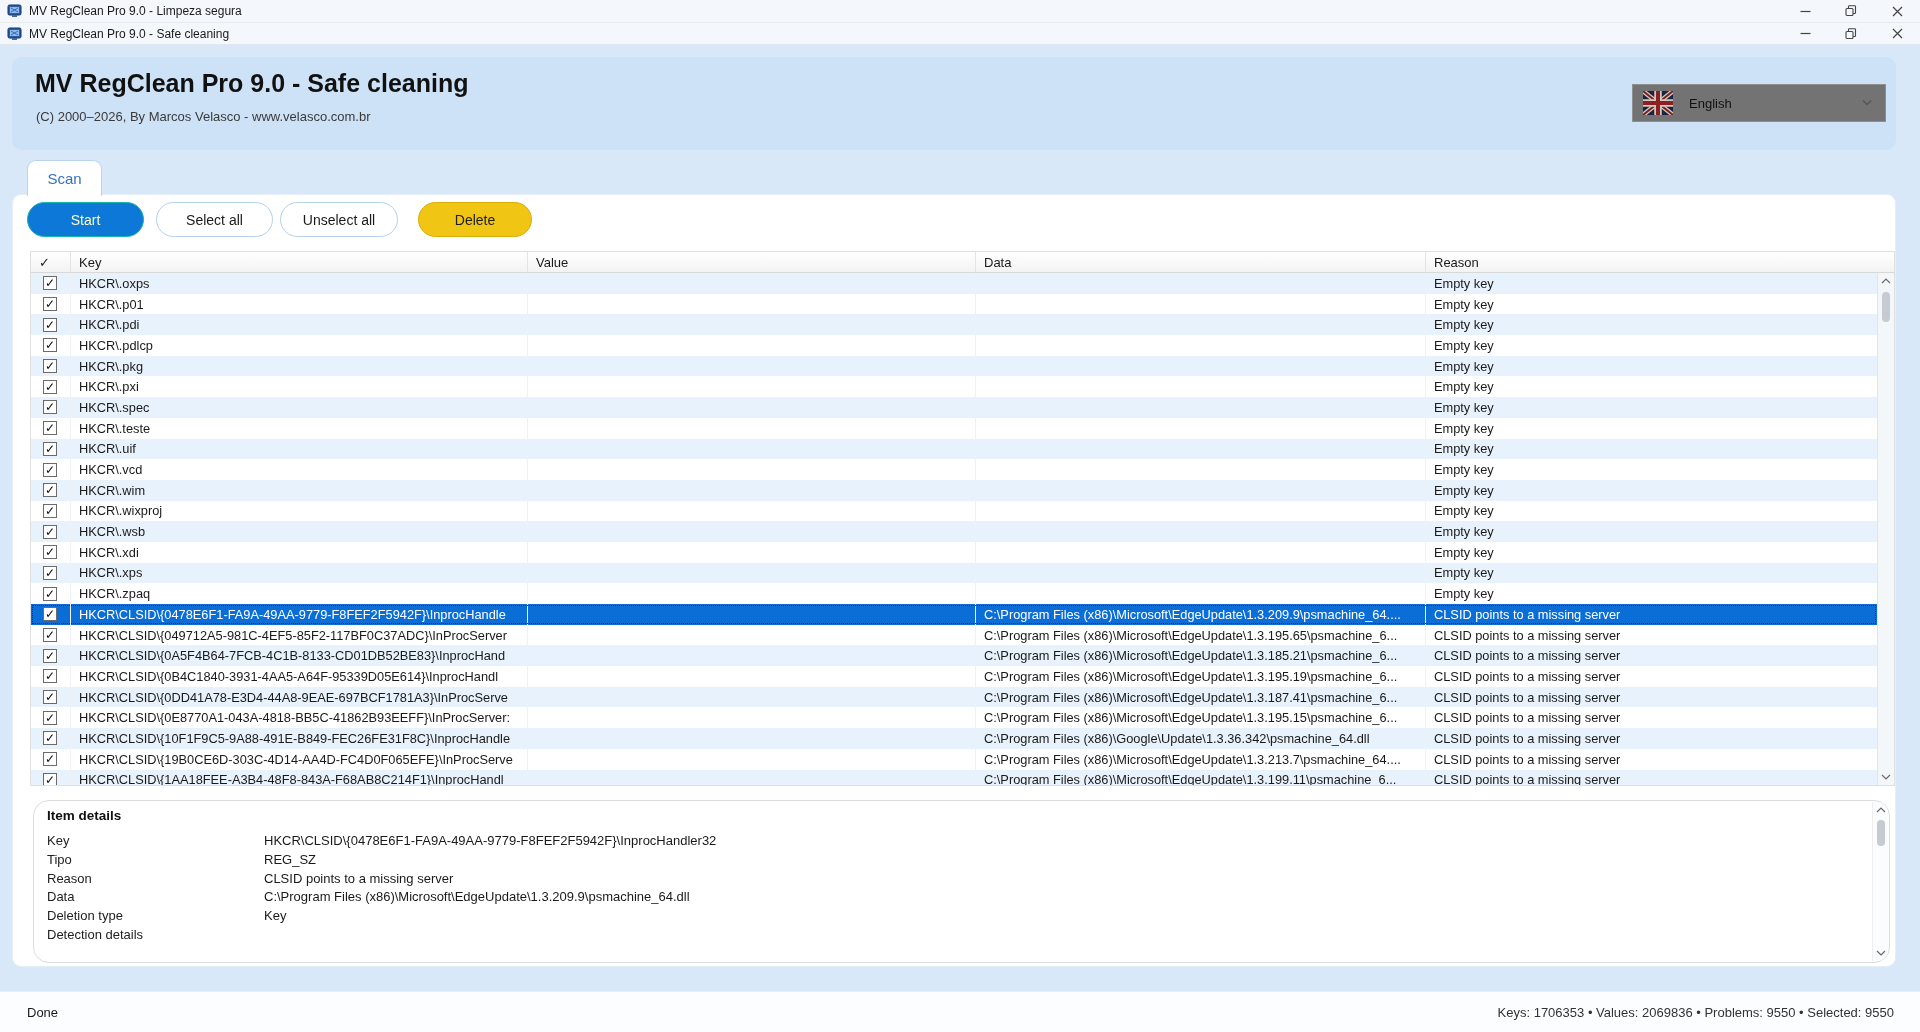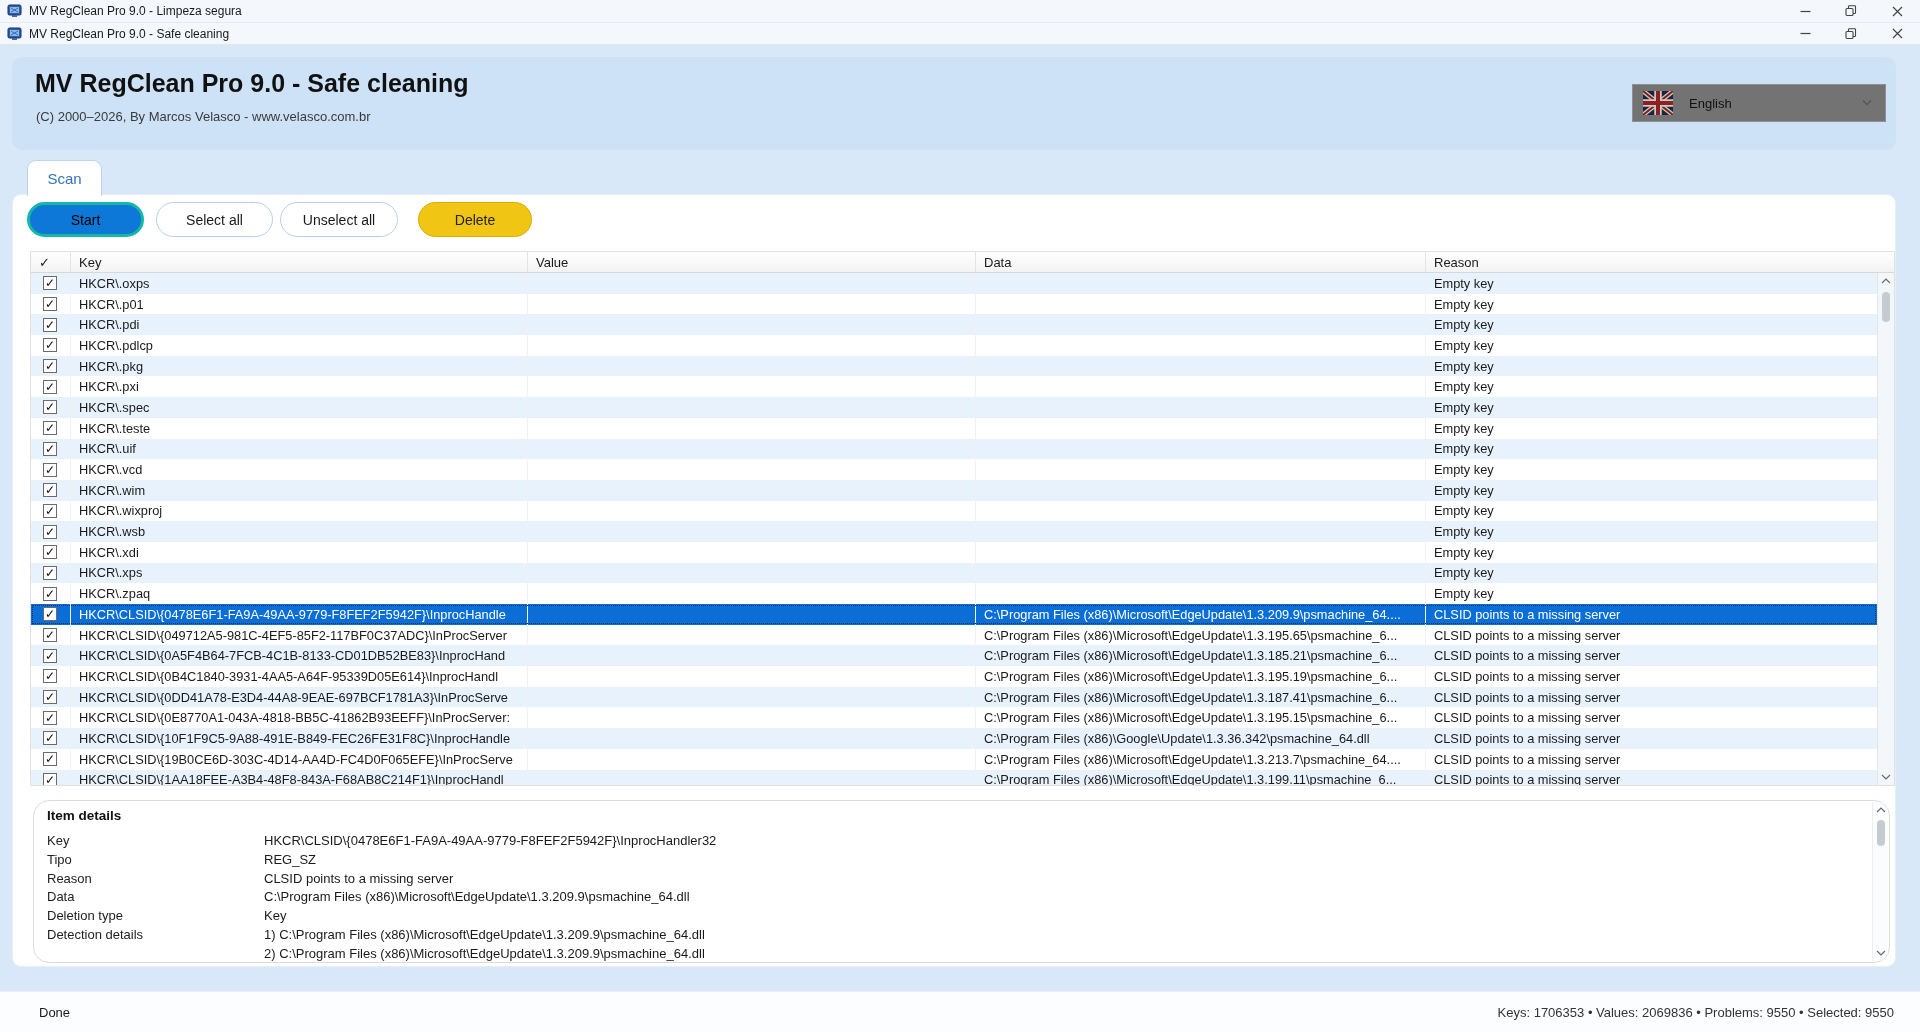--- a/index.html
+++ b/index.html
@@ -44,21 +44,21 @@
   .panel {
     position: absolute; left: 12px; top: 194px; width: 1884px; height: 773px; z-index: 1;
     background: #ffffff; border-radius: 9px; border: 1px solid #e6eef7;
   }
   
   .btn {
     position: absolute; top: 202px; height: 35px; z-index: 3;
     border-radius: 18px; font-size: 14px; display: flex; align-items: center; justify-content: center;
     font-family: "Liberation Sans", sans-serif; cursor: default;
   }
-  .btn-start  { left: 27px;  width: 117px; background: #0d78d7; color: #000000; border: 3px solid #14b8a6; }
+  .btn-start  { left: 27px;  width: 117px; background: #0d78d7; color: #fef9c3; border: 1px solid #14b8a6; }
   .btn-white  { background: #fff; color: #1a1a1a; border: 1px solid #b5d0ec; }
   .btn-select   { left: 156px; width: 117px; }
   .btn-unselect { left: 280px; width: 118px; }
   .btn-delete { left: 418px; width: 114px; background: #f0c514; color: #1f1f1f; border: 1px solid #d9ae09; }
   
   .table {
     position: absolute; left: 30px; top: 251px; width: 1865px; height: 535px; z-index: 3;
     border: 1px solid #e0e0e0; background: #fff; overflow: hidden;
   }
   .thead { display: flex; height: 21px; background: linear-gradient(#ffffff,#f3f3f3);
@@ -100,21 +100,21 @@
   .detail-label { width: 217px; flex: none; color: #222; }
   .detail-value div { white-space: nowrap; }
   .details .vscroll { top: 1px; right: 1px; bottom: 1px; width: 16px; border-left: 1px solid #eee; background: #fbfcfd; }
   .details .thumb { height: 26px; margin-top: 2px; }
   
   .statusbar {
     position: absolute; left: 0; top: 991px; width: 1920px; height: 41px;
     background: #fbfdfe; border-top: 1px solid #e9eef4;
     display: flex; align-items: center; font-size: 13px;
   }
-  .status-left { margin-left: 39px; color: #1a1a1a; }
+  .status-left { margin-left: 27px; color: #1a1a1a; }
   .status-right { margin-left: auto; margin-right: 26px; color: #333; }
 </style>
 </head>
 <body>
 
 <div class="titlebar" id="titlebar1">
   <svg class="appicon" width="16" height="16" viewBox="0 0 16 16">
     <rect x="1" y="2" width="13" height="10" rx="1.5" fill="#2b5fa8" stroke="#16325e"></rect>
     <rect x="3" y="4" width="9" height="6" fill="#8db9ea"></rect>
     <rect x="5" y="12" width="5" height="2" fill="#46householder" style="fill:#466a9e"></rect>
@@ -475,24 +475,20 @@
         </div>
   </div>
       <div class="detail-row">
     <div class="detail-label">Deletion type</div>
     <div class="detail-value">
           <div>Key</div>
         </div>
   </div>
       <div class="detail-row">
     <div class="detail-label">Detection details</div>
-    <div class="detail-value">
-          <div>1) C:\Program Files (x86)\Microsoft\EdgeUpdate\1.3.209.9\psmachine_64.dll</div>
-          <div>2) C:\Program Files (x86)\Microsoft\EdgeUpdate\1.3.209.9\psmachine_64.dll</div>
-        </div>
   </div>
     </div>
   <div class="vscroll">
     <div class="arrow up">
       <svg width="10" height="6">
           <path d="M1 5 L5 1 L9 5" stroke="#6a6a6a" fill="none" stroke-width="1.2"></path>
         </svg>
     </div>
     <div class="thumb"></div>
     <div class="arrow down">

